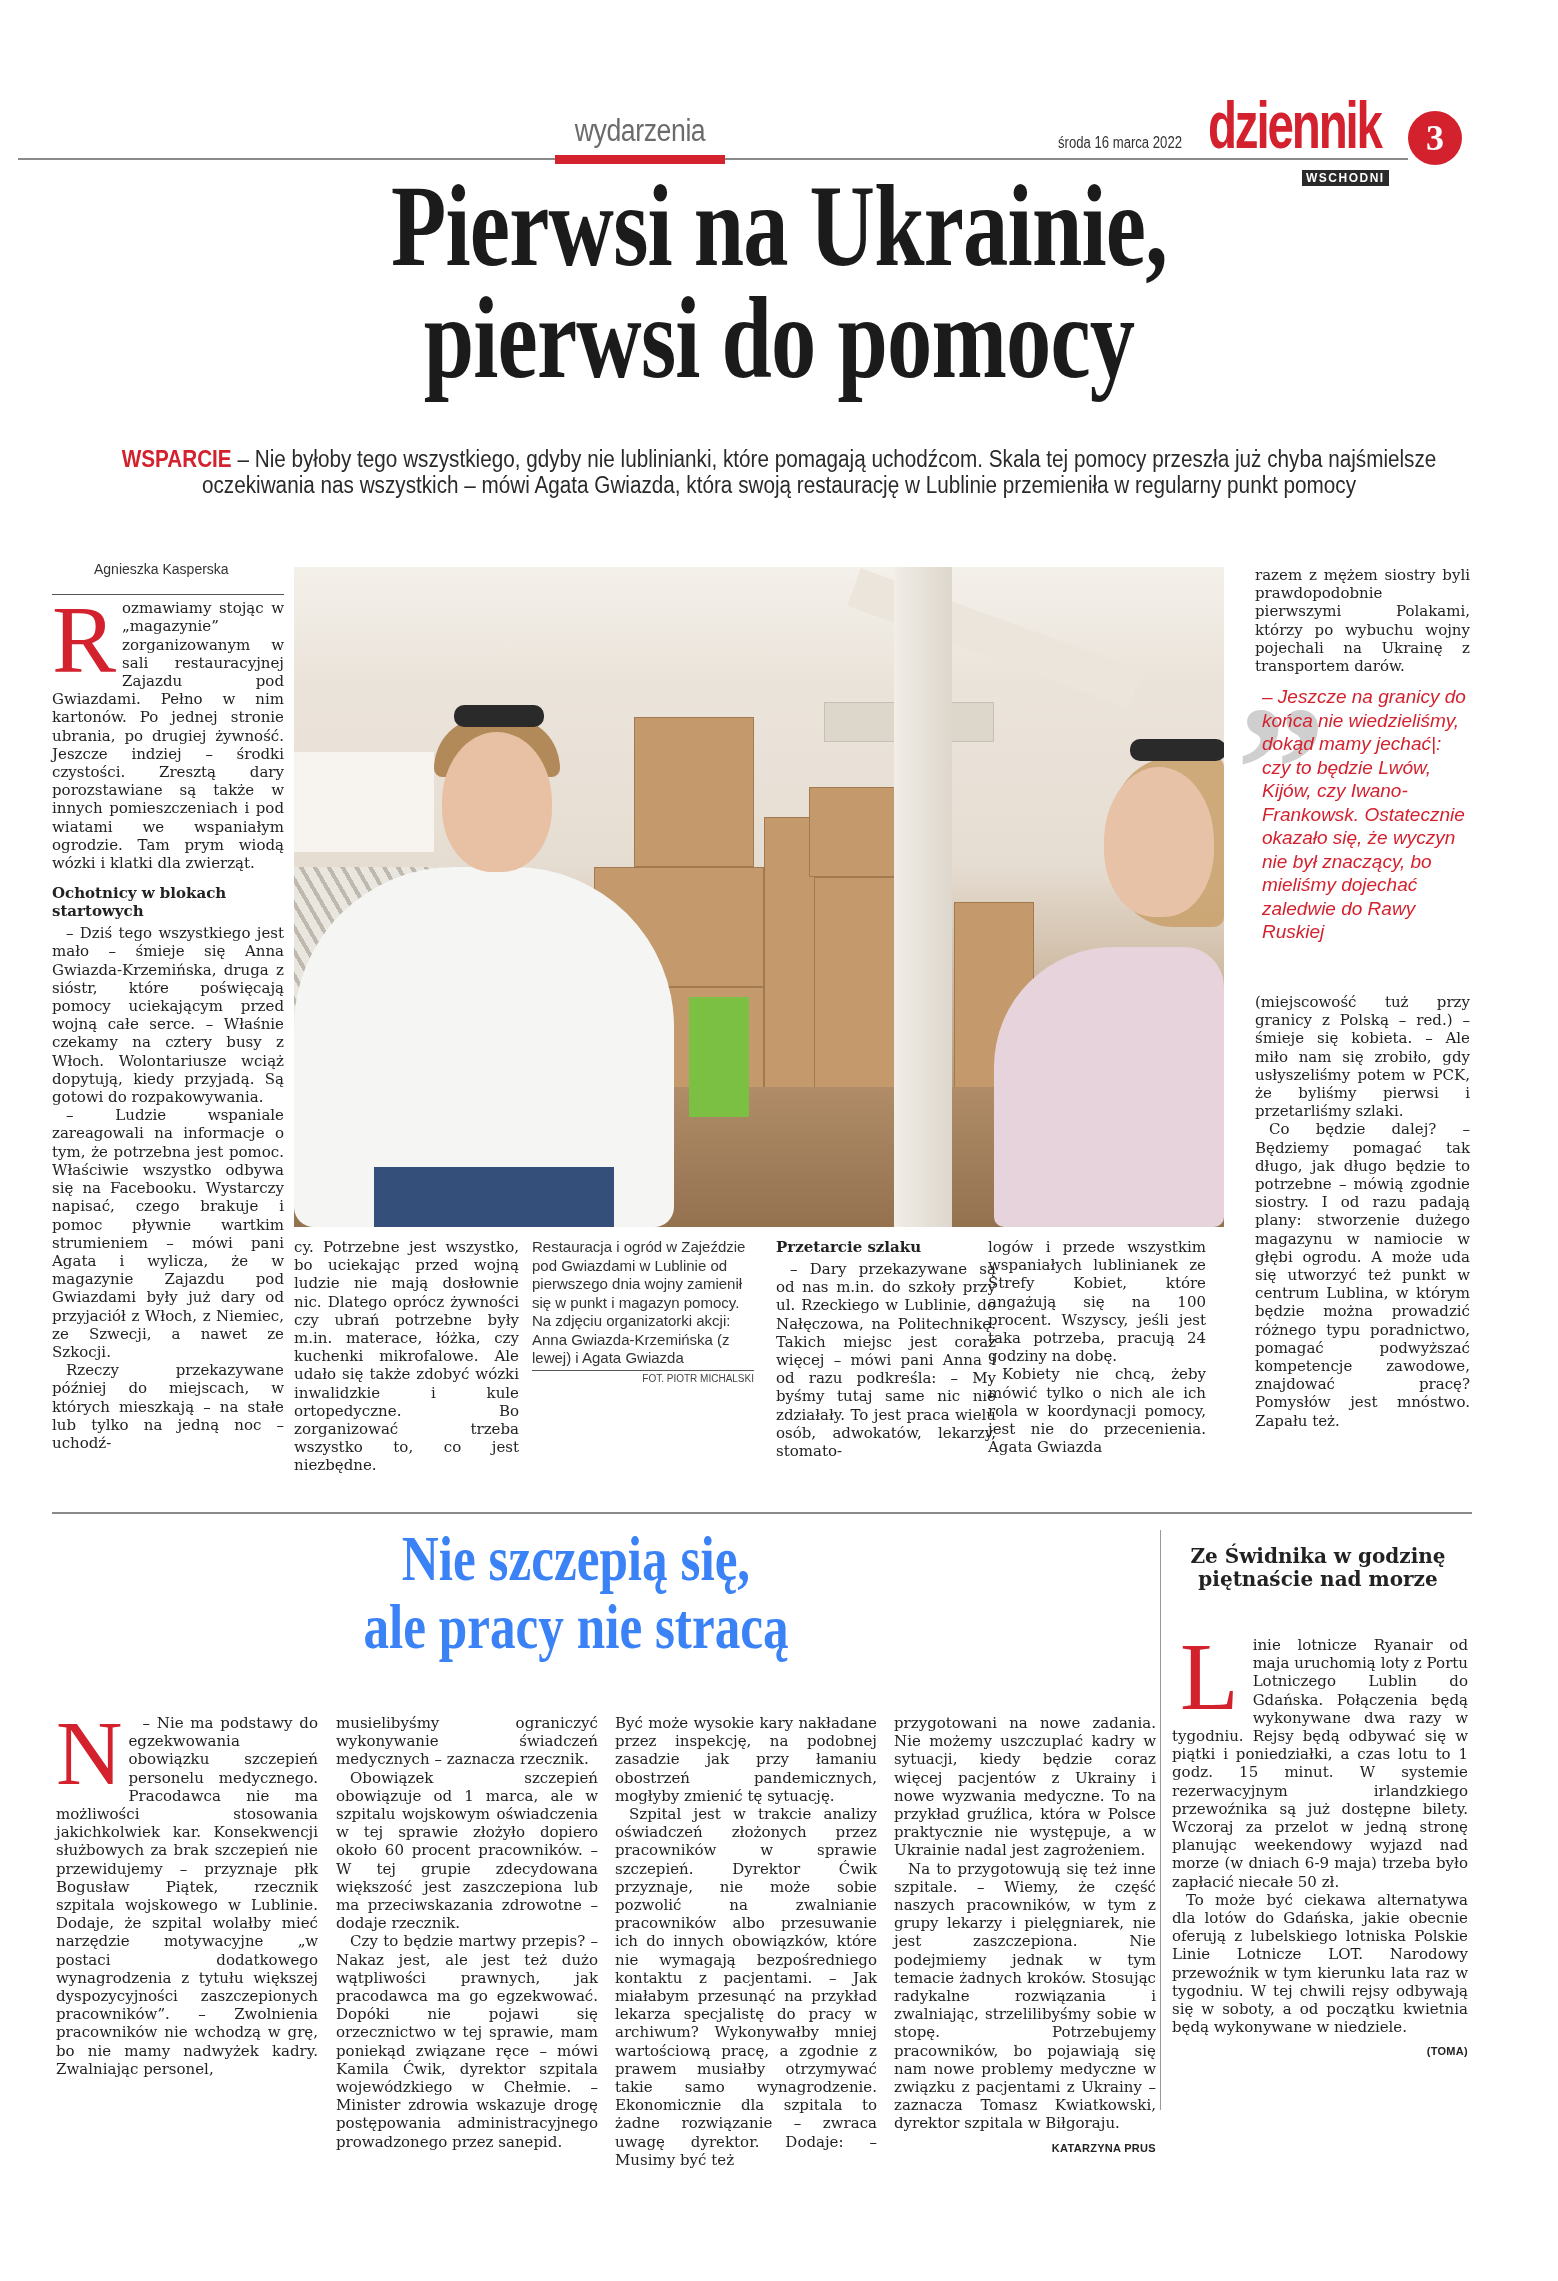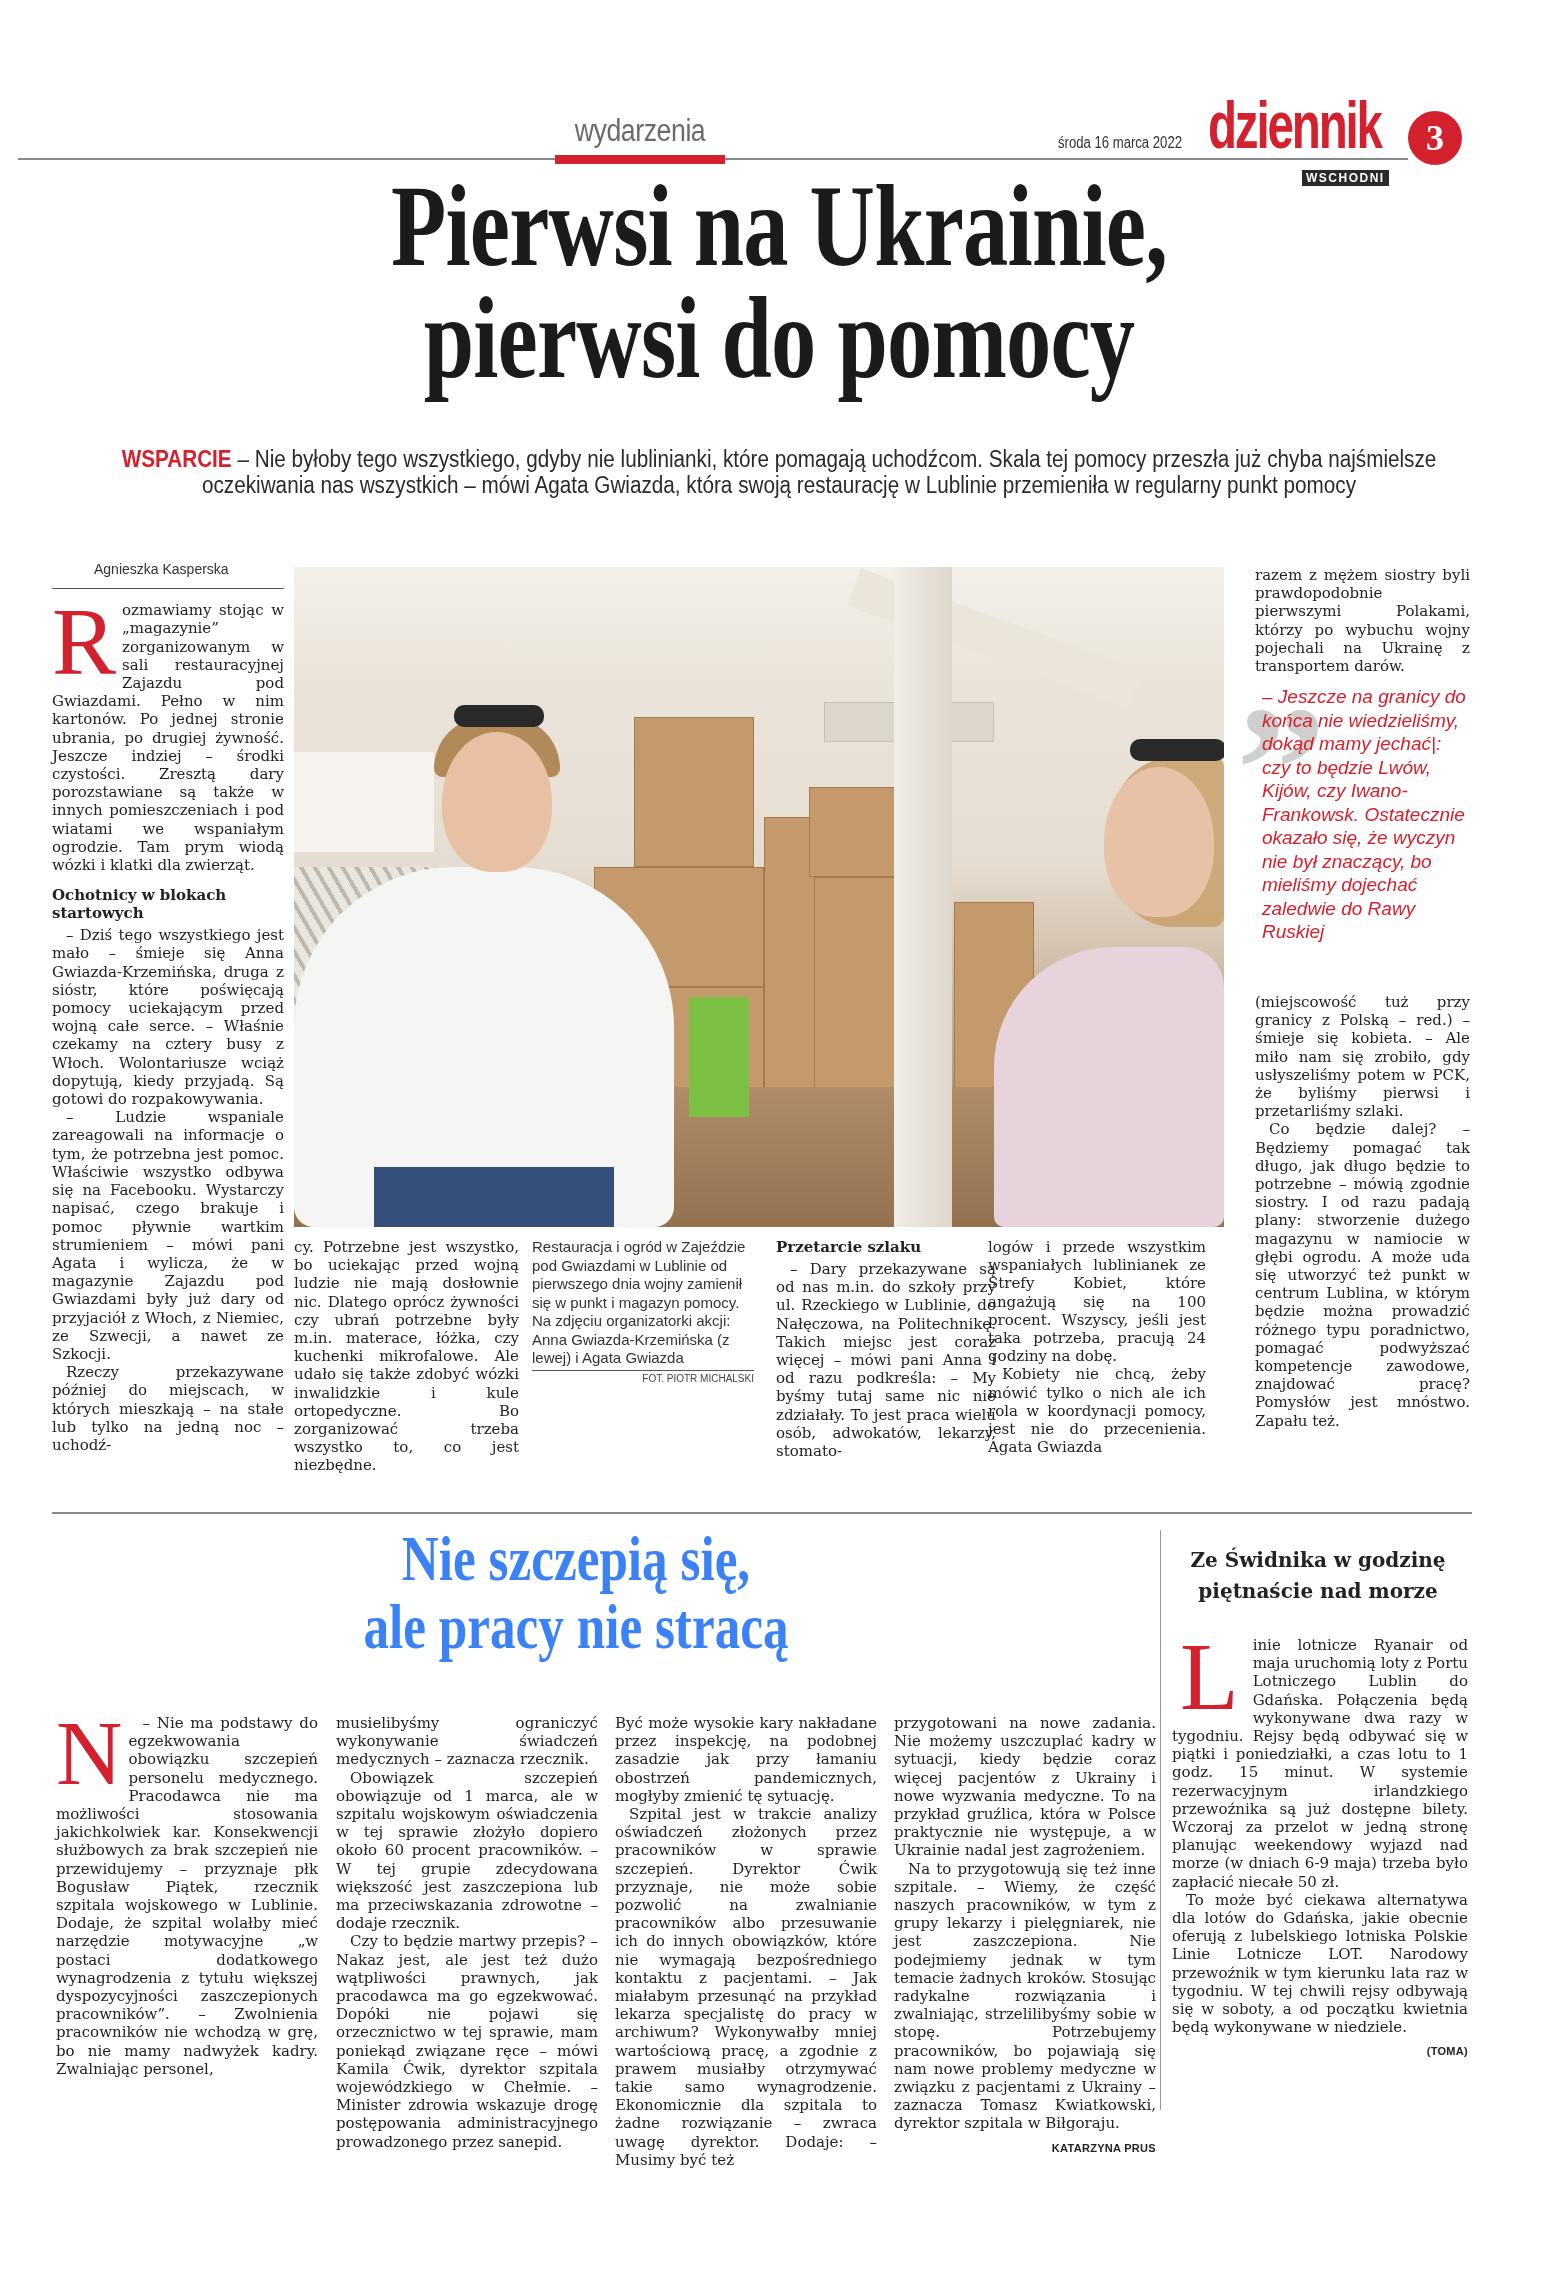--- a/index.html
+++ b/index.html
@@ -22,21 +22,21 @@
   .headline span { display: block; transform: scaleX(0.78); }
   .lead { left: 40px; top: 446px; width: 1478px; text-align: center; font-family: "Liberation Sans", sans-serif; font-size: 23px; line-height: 26px; color: #2a2a2a; }
   .lead .lead-inner { display: inline-block; transform: scaleX(0.9); }
   .kicker { color: #d3212e; font-weight: bold; }
 
   
   .col { font-family: "DejaVu Serif", serif; font-size: 15px; line-height: 18.2px; color: #222; text-align: justify; hyphens: manual; }
   .col p { text-indent: 14px; }
   .col p.noindent { text-indent: 0; }
   .subhead { font-weight: bold; font-size: 15px; line-height: 18px; margin-top: 12px; margin-bottom: 4px; text-align: left; }
-  .byline { font-family: "Liberation Sans", sans-serif; font-size: 14px; color: #333; border-bottom: 1px solid #555; padding-bottom: 10px; margin-bottom: 12px; padding-left: 42px; }
+  .byline { font-family: "Liberation Sans", sans-serif; font-size: 14px; color: #333; border-bottom: 1px solid #555; padding-bottom: 16px; margin-bottom: 4px; padding-left: 42px; }
   .dropcap { float: left; font-family: "Liberation Serif", serif; color: #d3212e; font-size: 96px; line-height: 74px; margin: 4px 6px 0 0; }
 
   
   .photo { left: 294px; top: 567px; width: 930px; height: 660px; overflow: hidden; background: linear-gradient(180deg, #efe9e1 0%, #e6ddd2 45%, #b99a78 78%, #a88662 100%); }
   .ph-ceiling { left: 0; top: 0; width: 930px; height: 130px; background: linear-gradient(180deg,#f4f0ea,#e9e2d8); }
   .ph-beam { left: 600px; top: 0; width: 58px; height: 660px; background: linear-gradient(90deg,#f1ede7,#ddd6cc); }
   .ph-beam2 { left: 560px; top: 0; width: 300px; height: 40px; background: #ebe5dc; transform: rotate(20deg); transform-origin: left; }
   .ph-ac { left: 530px; top: 135px; width: 170px; height: 40px; background: #ddd6cb; border: 1px solid #c8c0b4; }
   .ph-box { position: absolute; background: #c49a6c; border: 1px solid #a27a50; }
   .ph-floor { left: 0; top: 520px; width: 930px; height: 140px; background: linear-gradient(180deg,#b08d68,#94714f); }
@@ -58,21 +58,21 @@
 
   
   .quote-mark { left: 1236px; top: 680px; font-family: "Liberation Serif", serif; font-weight: bold; font-size: 180px; color: #cfcfcf; line-height: 1; }
   .pullquote { left: 1262px; top: 685px; width: 210px; font-family: "Liberation Sans", sans-serif; font-style: italic; font-size: 19px; line-height: 23.5px; color: #d3212e; }
 
   .mid-rule { left: 52px; top: 1512px; width: 1420px; height: 2px; background: #8a8a8a; }
   .vrule { left: 1160px; top: 1530px; width: 1px; height: 580px; background: #999; }
 
   .headline2 { left: 0; top: 1525px; width: 1152px; text-align: center; font-family: "Liberation Serif", serif; font-weight: bold; font-size: 64px; line-height: 68px; color: #3b82f6; }
   .headline2 span { display: block; transform: scaleX(0.8); }
-  .side-head { left: 1168px; top: 1545px; width: 300px; text-align: center; font-family: "DejaVu Serif", serif; font-weight: bold; font-size: 20px; line-height: 31px; color: #222; }
+  .side-head { left: 1168px; top: 1545px; width: 300px; text-align: center; font-family: "DejaVu Serif", serif; font-weight: bold; font-size: 20px; line-height: 23px; color: #222; }
 
   .sig { font-family: "Liberation Sans", sans-serif; font-weight: bold; font-size: 11px; text-align: right; margin-top: 6px; letter-spacing: 0.3px; }
 </style>
 </head>
 <body>
 
 <div class="abs section-label">wydarzenia</div>
 <div class="abs header-rule"></div>
 <div class="abs section-bar"></div>
 <div class="abs issue-date">środa 16 marca 2022</div>

